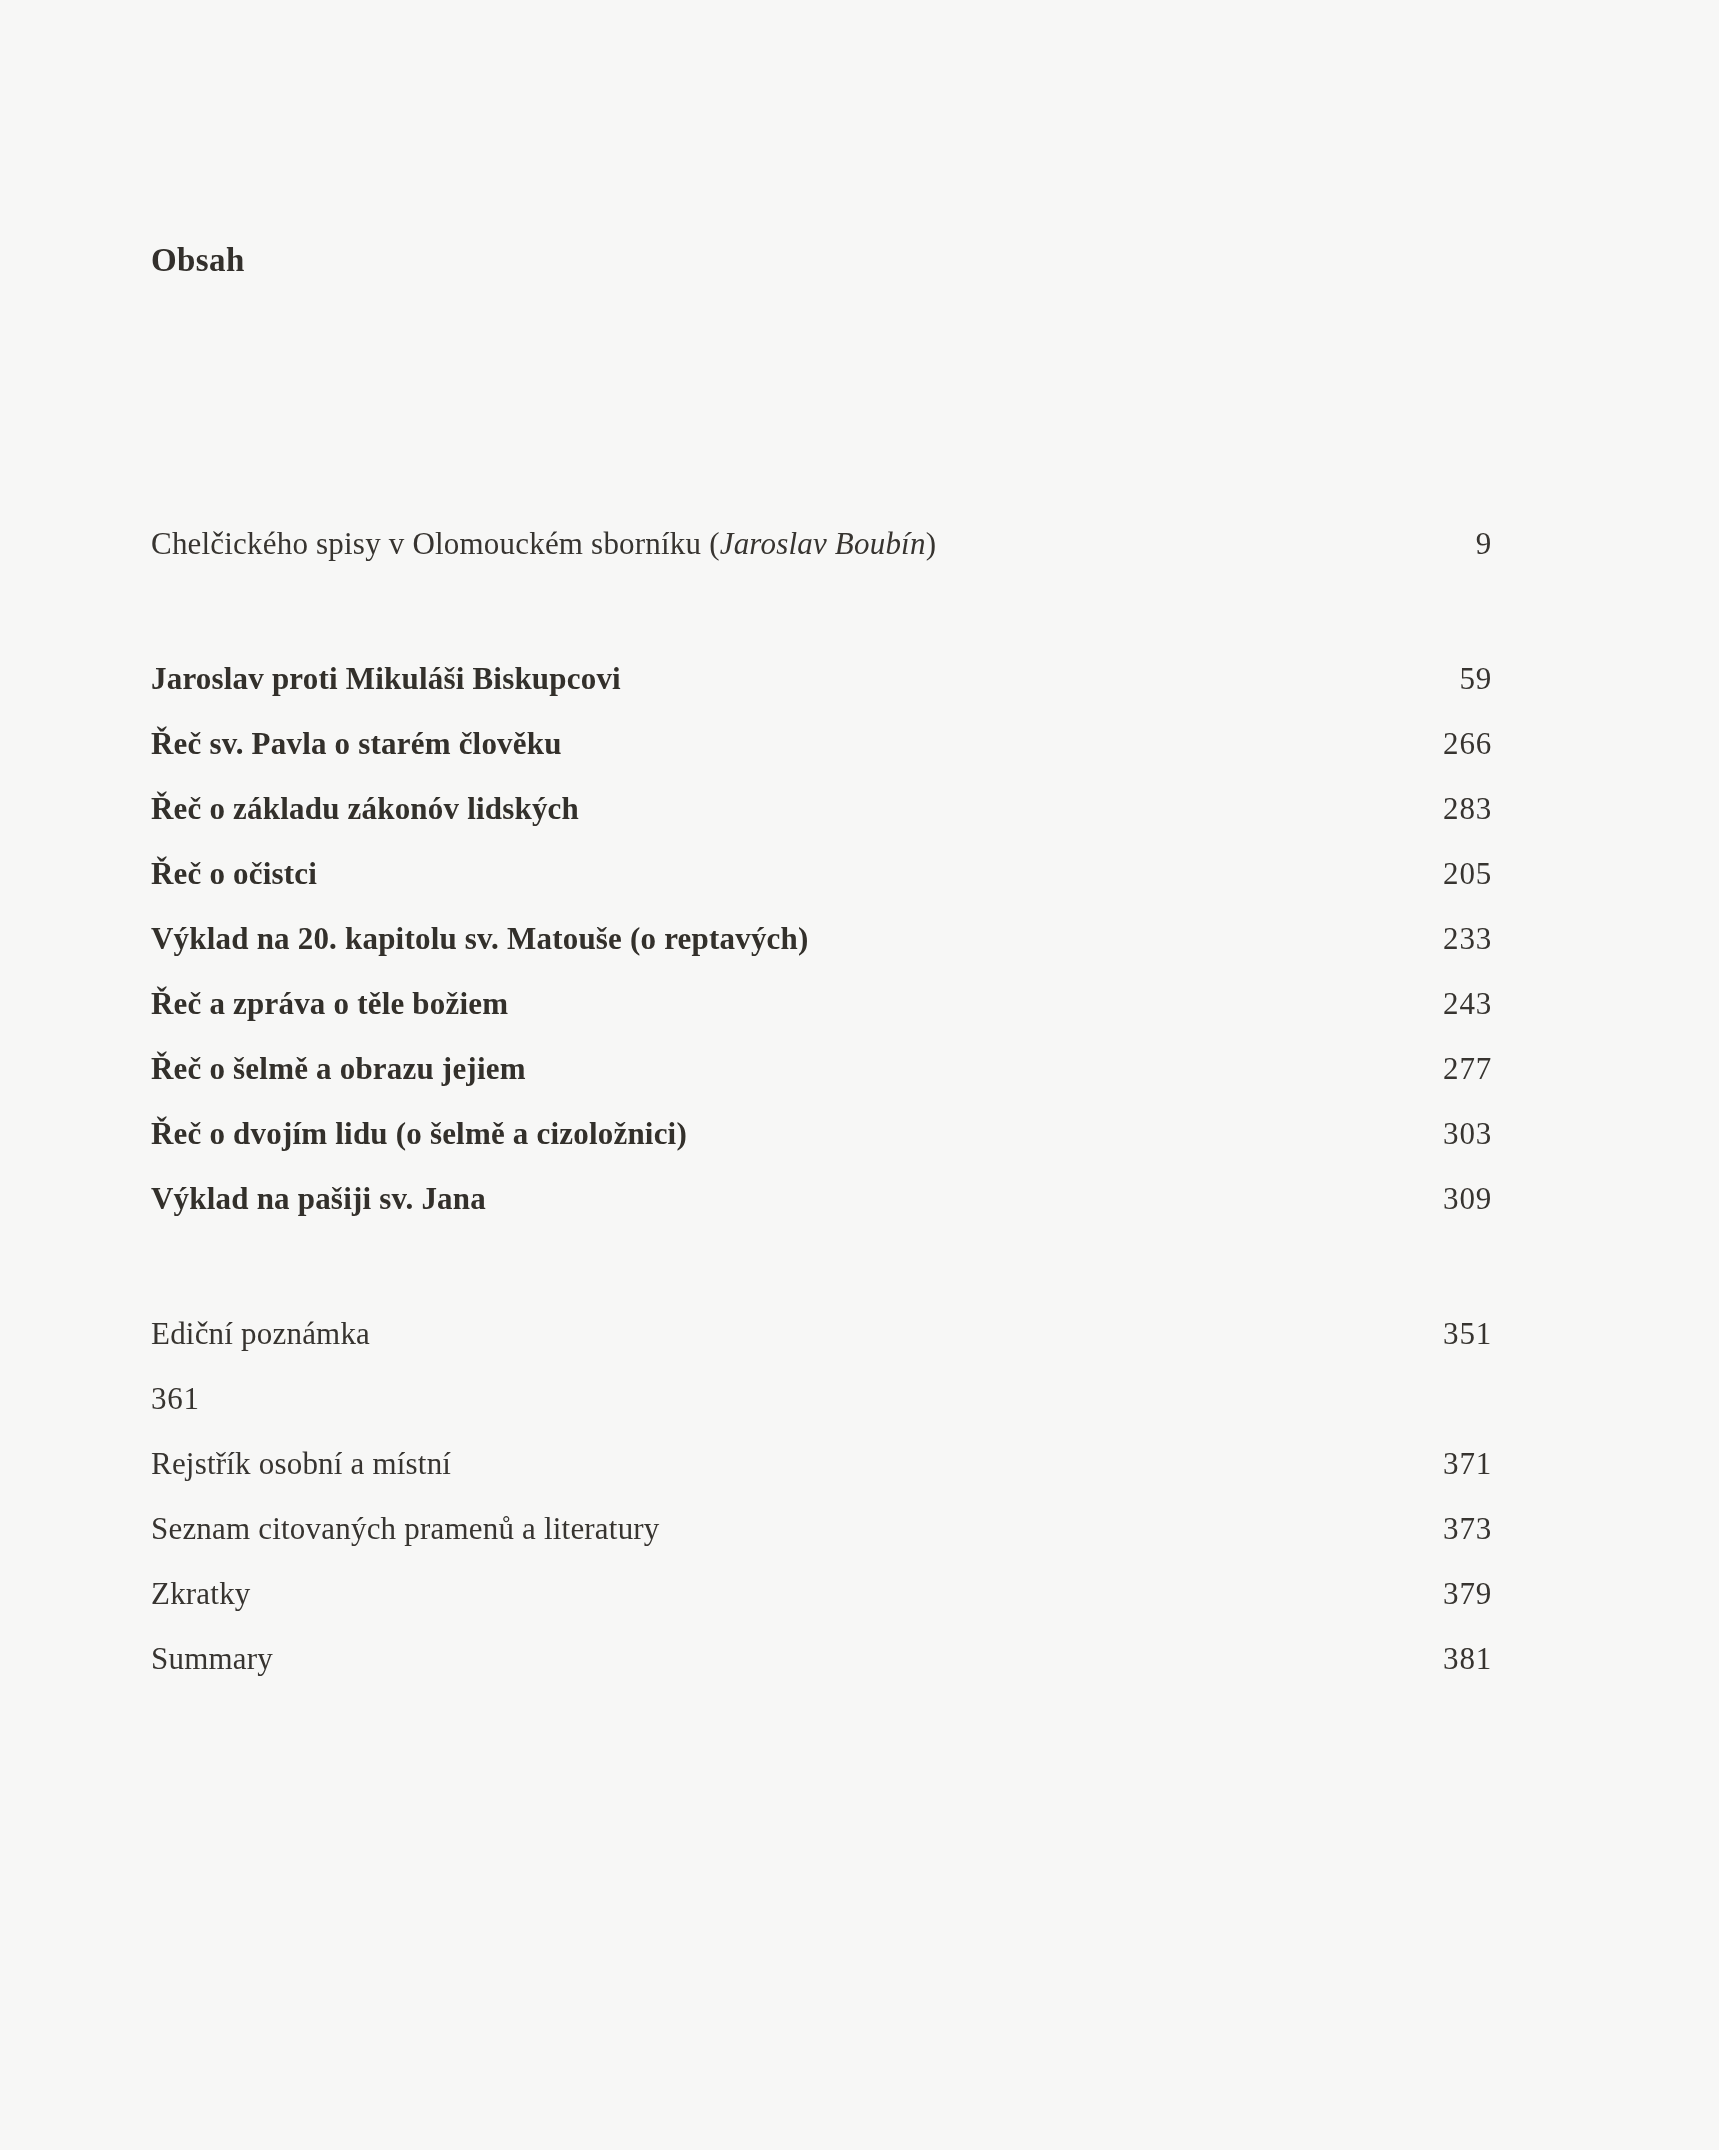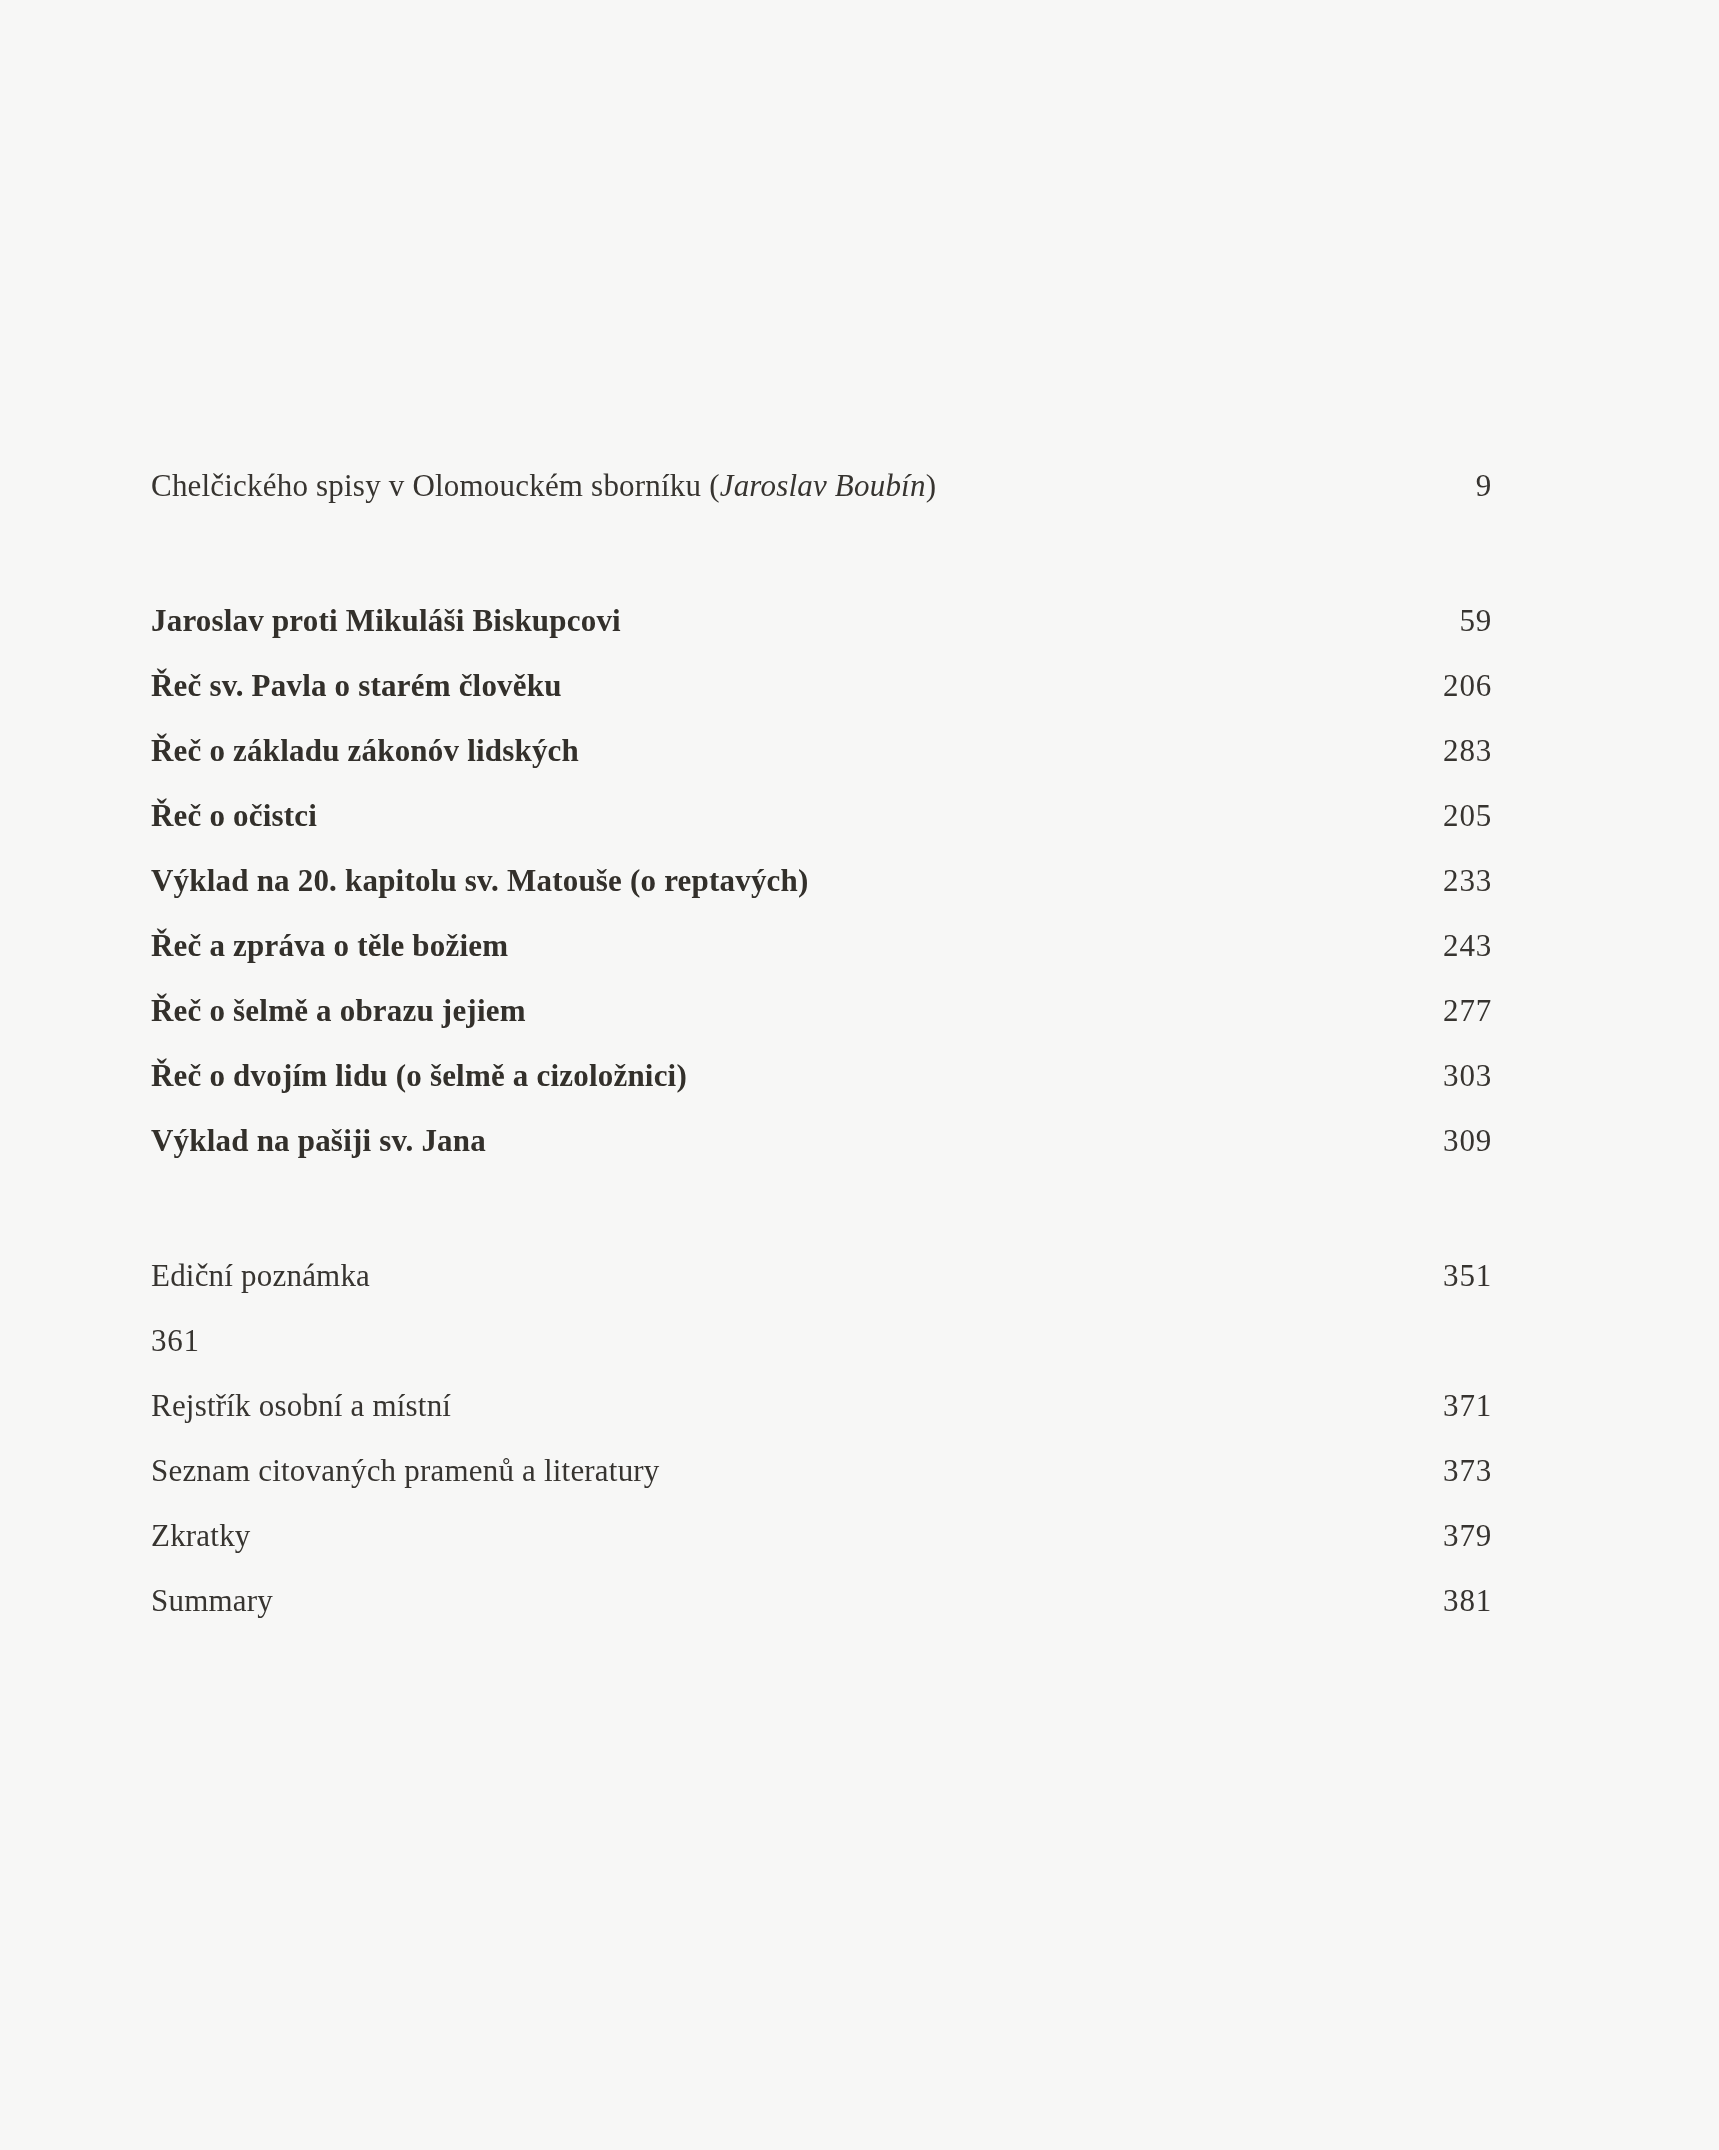--- a/index.html
+++ b/index.html
@@ -47,36 +47,37 @@
   .section-works { margin-top: 70px; }
   .section-works .entry-title { font-weight: 700; color: #33302b; }
   .section-back  { margin-top: 70px; }
   .author-italic { font-style: italic; }
 </style>
 </head>
 <body>
 
 <div class="page">
 
+  <h1 class="doc-title">Obsah</h1>
 
   <ul class="toc-section section-intro">
     <li class="toc-row">
       <span class="entry-title"><span>Chelčického spisy v Olomouckém sborníku (</span><span class="author-italic">Jaroslav Boubín</span><span>)</span></span>
       <span class="entry-page">9</span>
     </li>
   </ul>
 
   <ul class="toc-section section-works">
     <li class="toc-row">
       <span class="entry-title">Jaroslav proti Mikuláši Biskupcovi</span>
       <span class="entry-page">59</span>
     </li>
     <li class="toc-row">
       <span class="entry-title">Řeč sv. Pavla o starém člověku</span>
-      <span class="entry-page">206</span>
+      <span class="entry-page">266</span>
     </li>
     <li class="toc-row">
       <span class="entry-title">Řeč o základu zákonóv lidských</span>
       <span class="entry-page">283</span>
     </li>
     <li class="toc-row">
       <span class="entry-title">Řeč o očistci</span>
       <span class="entry-page">205</span>
     </li>
     <li class="toc-row">

